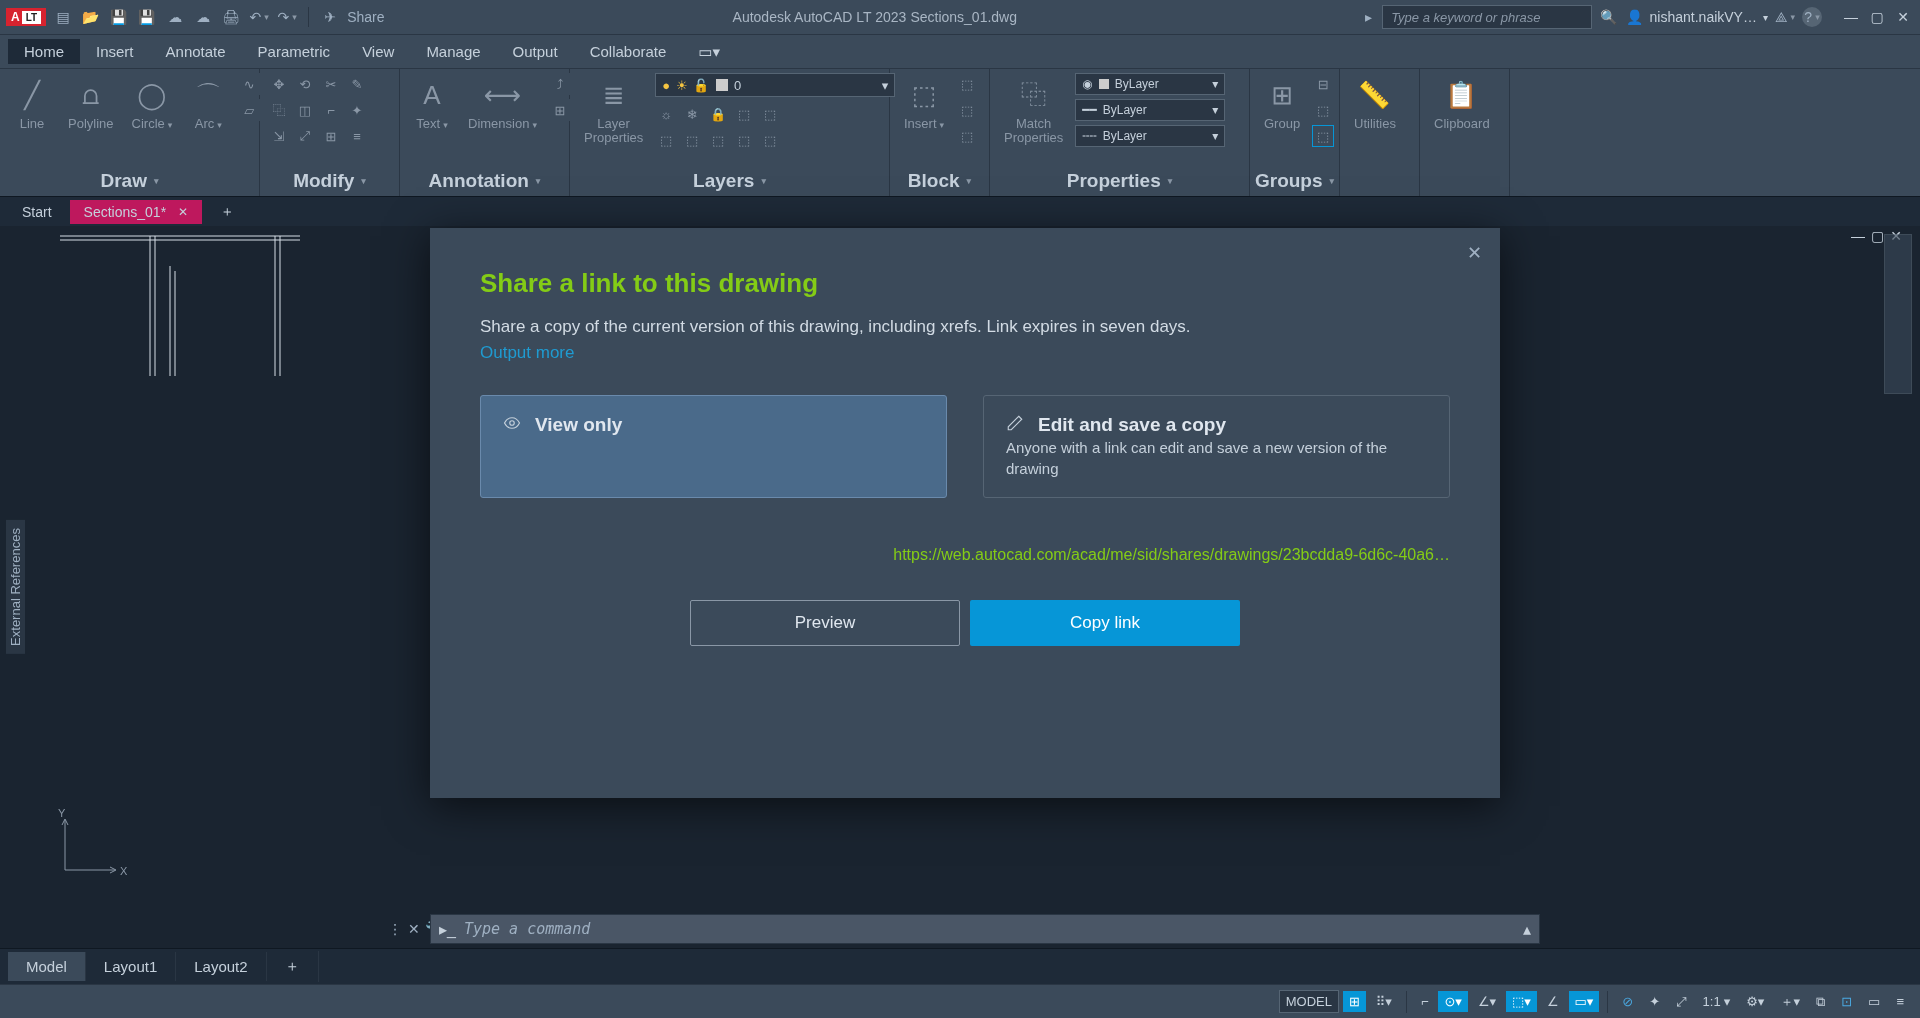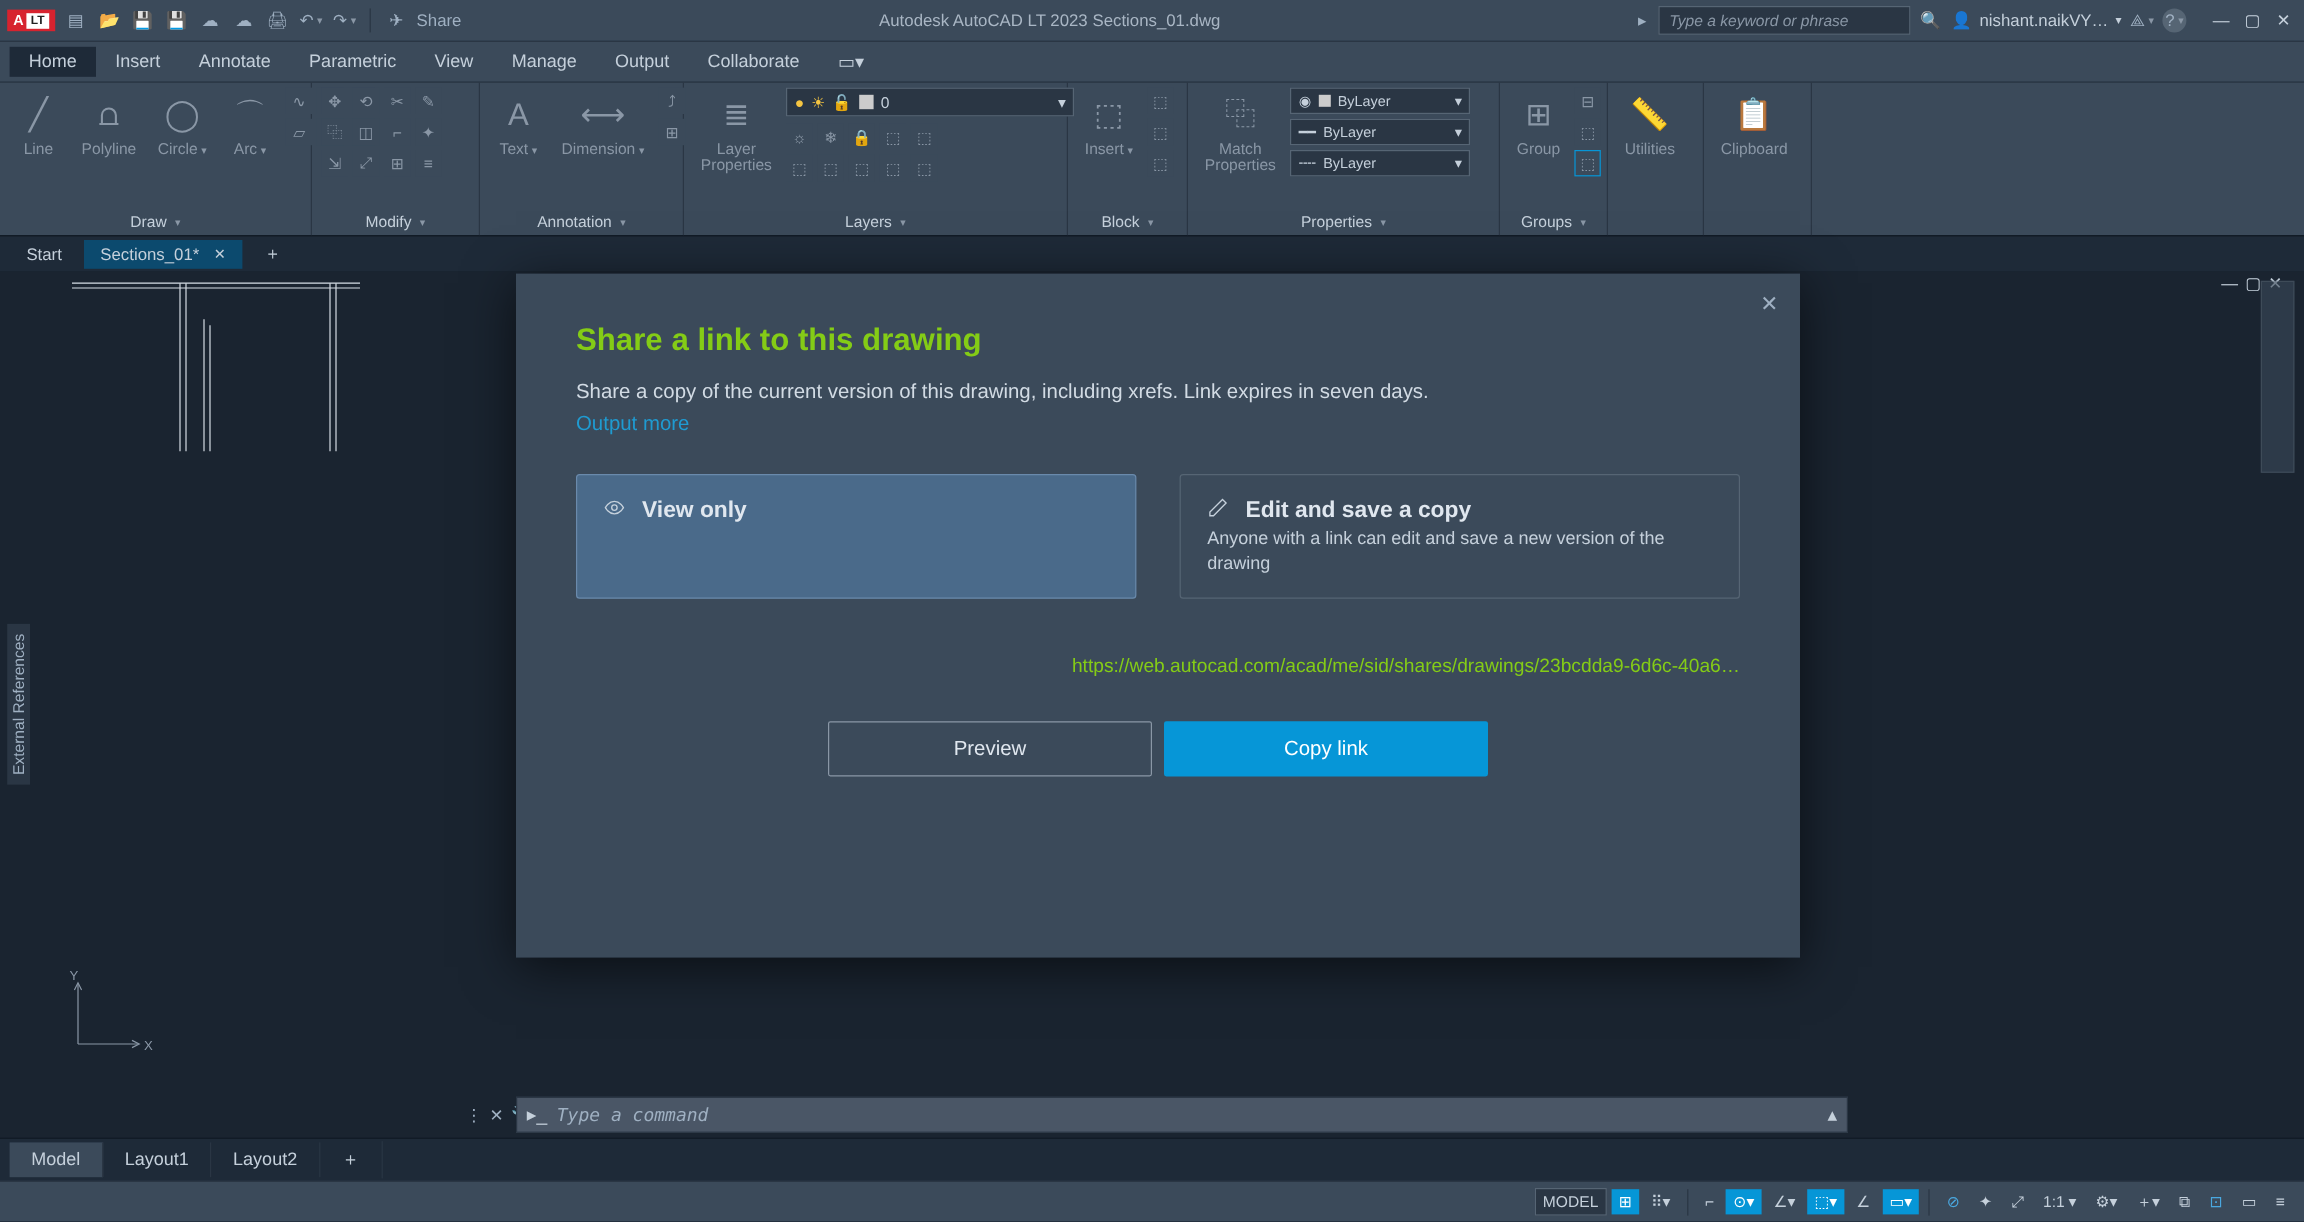--- a/index.html
+++ b/index.html
@@ -19,34 +19,34 @@
 
 
 .menubar { height: 34px; background: #3b4a5a; display: flex; align-items: center; padding: 0 8px; gap: 0; border-top: 1px solid #2a3644; }
 .menu-item { padding: 4px 16px; font-size: 15px; color: #c5d0db; }
 .menu-item.active { background: #1e2a38; }
 
 
 .ribbon { height: 128px; background: #3b4a5a; display: flex; border-top: 1px solid #2a3644; }
 .ribbon-panel { border-right: 1px solid #2a3644; display: flex; flex-direction: column; padding: 4px 8px 2px 8px; }
 .ribbon-panel-body { flex: 1; display: flex; gap: 6px; align-items: flex-start; }
-.ribbon-panel-title { text-align: center; font-size: 13px; color: #c5d0db; padding: 2px 0; display: flex; justify-content: center; align-items: center; gap: 4px; }
+.ribbon-panel-title { text-align: center; font-size: 19px; color: #c5d0db; padding: 2px 0; display: flex; justify-content: center; align-items: center; gap: 4px; font-weight: bold; }
 .big-tool { display: flex; flex-direction: column; align-items: center; gap: 4px; padding: 4px 6px; color: #8a97a6; }
 .big-tool .ico { width: 36px; height: 36px; display: flex; align-items: center; justify-content: center; font-size: 26px; }
 .big-tool .lbl { font-size: 13px; text-align: center; line-height: 1.1; }
 .tool-grid { display: grid; grid-template-columns: repeat(4, 22px); grid-auto-rows: 22px; gap: 4px; }
 .tool-grid.sm { grid-template-columns: repeat(3, 22px); }
 .mini { width: 22px; height: 22px; background: #3b4a5a; display: flex; align-items: center; justify-content: center; color: #8a97a6; font-size: 13px; }
 .layer-dd { background: #2a3644; border: 1px solid #566574; height: 24px; width: 240px; display: flex; align-items: center; padding: 0 6px; gap: 6px; color: #c5d0db; font-size: 13px; }
 .prop-dd { background: #2a3644; border: 1px solid #566574; height: 22px; width: 150px; display: flex; align-items: center; padding: 0 6px; gap: 6px; color: #c5d0db; font-size: 12px; margin-bottom: 4px; }
 
 
 .doc-tabs { height: 30px; background: #1e2a38; display: flex; align-items: center; padding: 0 8px; gap: 4px; border-top: 1px solid #0f1822; }
 .doc-tab { padding: 4px 14px; font-size: 14px; color: #c5d0db; display: flex; align-items: center; gap: 6px; }
-.doc-tab.active { background: #0c4a6e; gap: 12px; }
+.doc-tab.active { background: #be185d; gap: 12px; }
 .doc-tab .close { font-size: 12px; }
 
 
 .canvas-wrap { position: absolute; top: 226px; left: 0; right: 0; bottom: 70px; background: #1a2430; }
 .side-label { position: absolute; left: 6px; top: 50%; transform: translateY(-50%) rotate(180deg); writing-mode: vertical-rl; color: #9fb0c2; font-size: 13px; padding: 8px 2px; background: #2a3644; }
 .drawing { position: absolute; inset: 0; }
 .viewcube { position: absolute; right: 8px; top: 8px; width: 28px; height: 160px; background: #3b4a5a; border: 1px solid #566574; opacity: .6; }
 .vp-controls { position: absolute; right: 18px; top: 2px; display: flex; gap: 6px; color: #c5d0db; font-size: 14px; }
 .ucs { position: absolute; left: 50px; bottom: 60px; color: #8a97a6; font-size: 12px; }
 

